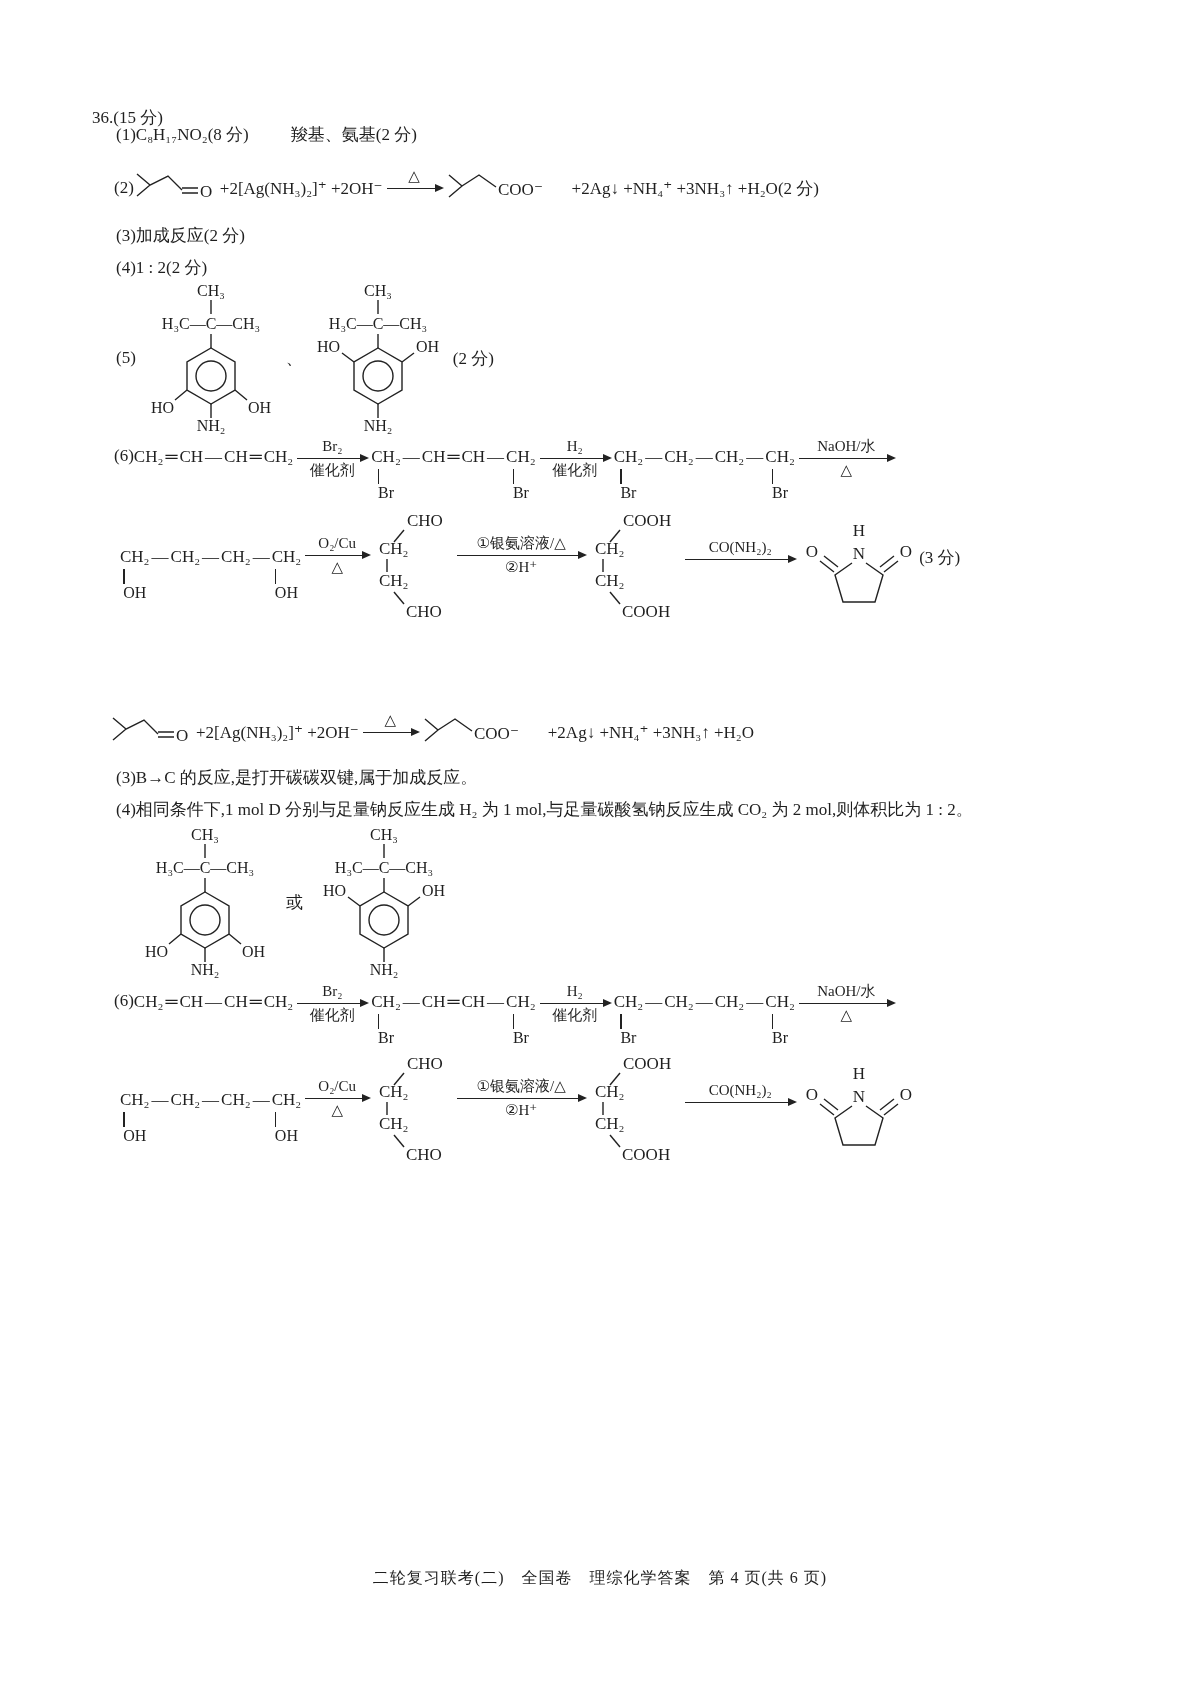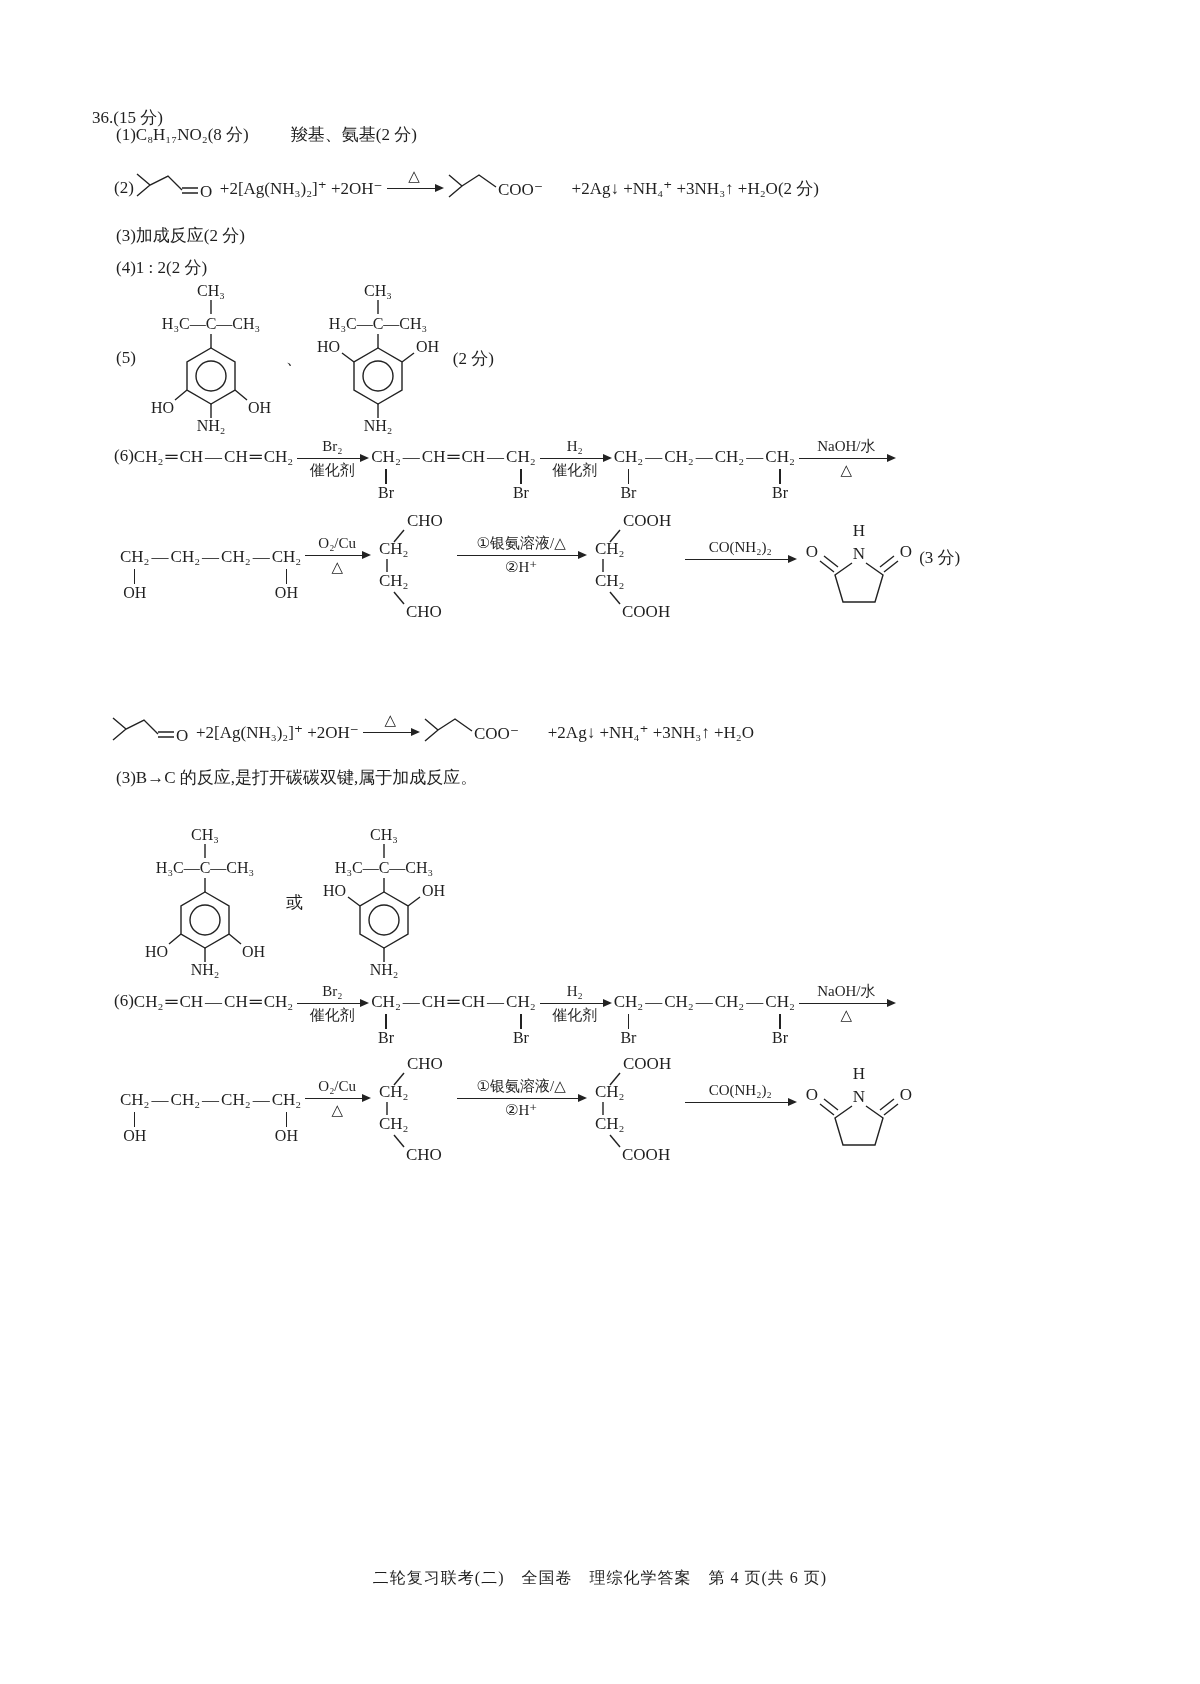--- a/index.html
+++ b/index.html
@@ -15,21 +15,21 @@
   .rxn{display:inline-flex;flex-direction:column;align-items:center;margin:0 4px;}
   .rxn .rt,.rxn .rb{font-size:15px;line-height:18px;min-height:18px;}
   .rxn .shaft{position:relative;width:var(--w,80px);height:0;border-top:1.5px solid #222;margin:3px 0 2px 0;}
   .rxn .shaft::after{content:"";position:absolute;right:-2px;top:-5px;width:0;height:0;
         border-left:9px solid #222;border-top:4.5px solid transparent;border-bottom:4.5px solid transparent;}
   
   .chain{display:inline-flex;align-items:flex-start;}
   .chain .unit{display:inline-flex;flex-direction:column;align-items:center;}
   .chain .ut{font-size:17px;line-height:22px;}
   .chain .bond{font-size:17px;line-height:22px;padding:0 2px;}
-  .chain .ubelow{display:flex;flex-direction:column;align-items:center;}
+  .chain .ubelow{display:flex;flex-direction:column;}
   .chain .ubar{width:1.3px;height:15px;background:#222;margin-top:1px;}
   .chain .ulbl{font-size:16px;line-height:18px;}
   
   .bl{fill:none;stroke:#222;stroke-width:1.4;}
   .mt{font-size:17px;fill:#1f1f1f;}
   .mt2{font-size:16px;fill:#1f1f1f;}
   .footer{position:absolute;top:1568px;left:0;width:100%;text-align:center;font-size:16px;letter-spacing:1px;}
   .nowrap{white-space:nowrap;}
   .mtneg{margin-top:22px;}
 </style>
@@ -280,20 +280,23 @@
       <path class="bl" d="M3,10 L16,21 M3,32 L16,21 L33,10 L50,22"></path>
       <text class="mt" x="52" y="30">COO⁻</text>
     </svg>
     <span class="txt">+2Ag↓ +NH₄⁺ +3NH₃↑ +H₂O</span>
   </div>
 
   <div class="row" style="left:116px;top:766px;">
     <span class="txt">(3)B→C 的反应,是打开碳碳双键,属于加成反应。</span>
   </div>
 
+  <div class="row nowrap" style="left:116px;top:798px;">
+    <span class="txt">(4)相同条件下,1 mol D 分别与足量钠反应生成 H₂ 为 1 mol,与足量碳酸氢钠反应生成 CO₂ 为 2 mol,则体积比为 1 : 2。</span>
+  </div>
 
   <div class="row" style="left:116px;top:826px;height:152px;">
     <svg width="150" height="152" viewBox="0 0 150 152" style="margin-left:14px;">
       <text class="mt2" x="75" y="14" text-anchor="middle">CH₃</text>
       <path class="bl" d="M75,18 L75,32"></path>
       <text class="mt2" x="75" y="47" text-anchor="middle">H₃C—C—CH₃</text>
       <path class="bl" d="M75,52 L75,66"></path>
       <path class="bl" d="M75,66 L99,80 L99,108 L75,122 L51,108 L51,80 Z"></path>
       <circle class="bl" cx="75" cy="94" r="15"></circle>
       <path class="bl" d="M51,108 L39,118 M99,108 L111,118 M75,122 L75,136"></path>

